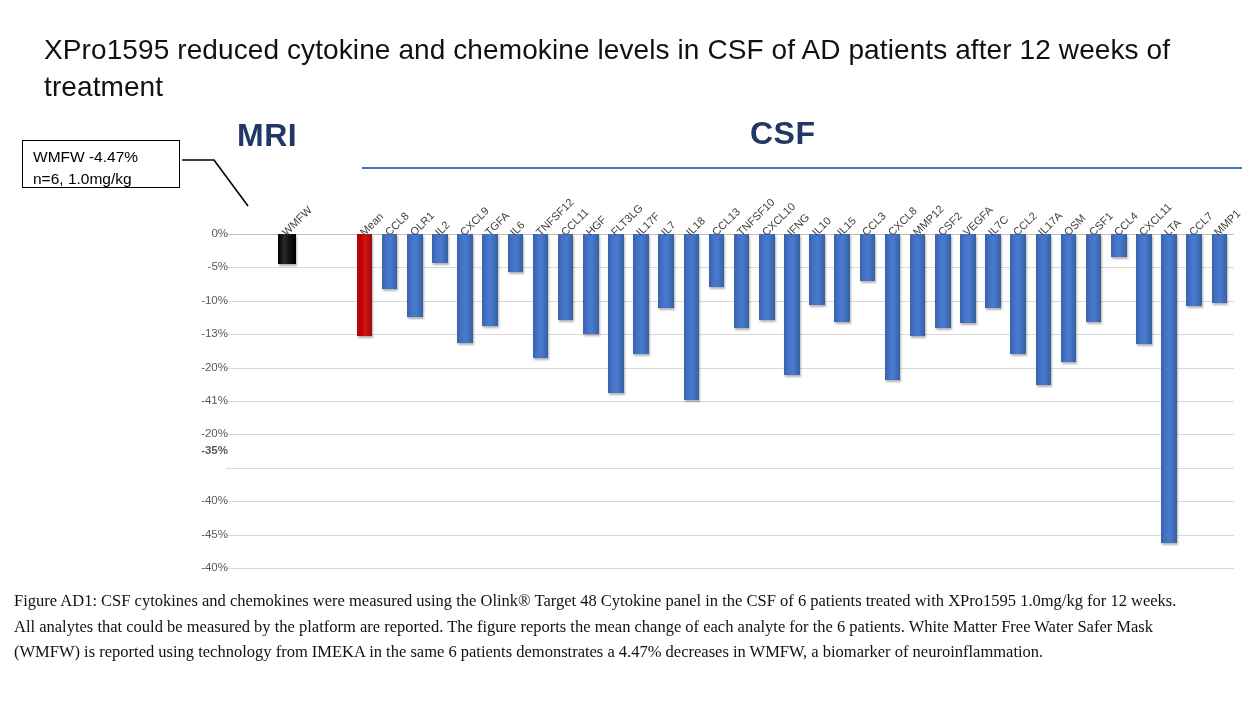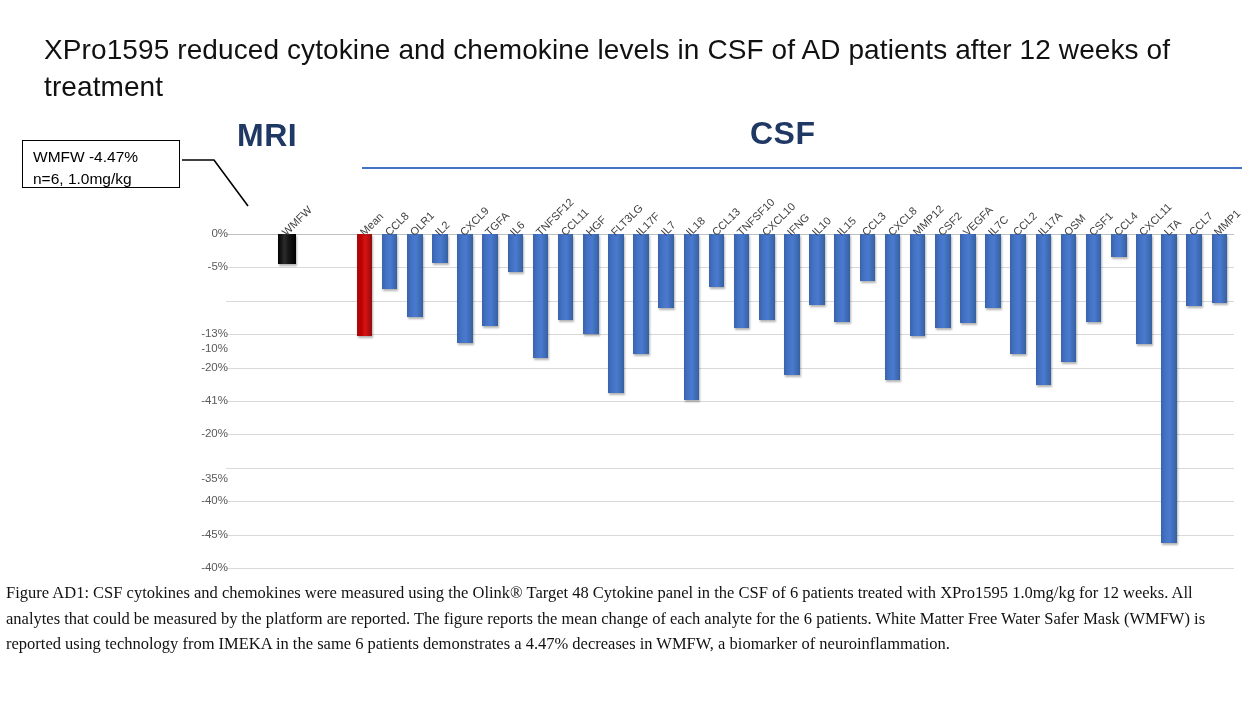--- a/index.html
+++ b/index.html
@@ -73,21 +73,21 @@
     transform-origin:left bottom;
     transform:rotate(-45deg);
   }
 
   
   .caption{
     position:absolute;left:6px;top:580px;width:1200px;
     font-size:16.5px;line-height:1.56;color:#111;
     font-family:"Liberation Serif", serif;
   }
-  .caption p{margin:0;}
+  .caption p{margin:8px;}
 </style>
 </head>
 <body>
 
 <div class="slide-title">XPro1595 reduced cytokine and chemokine levels in CSF of AD patients after 12 weeks of treatment</div>
 
 <div class="callout">
   <div>WMFW -4.47%</div>
   <div>n=6, 1.0mg/kg</div>
 </div>
@@ -109,26 +109,26 @@
       <div class="grid-line" style="top: 167px;"></div>
       <div class="grid-line" style="top: 200.4px;"></div>
       <div class="grid-line" style="top: 233.8px;"></div>
       <div class="grid-line" style="top: 267.2px;"></div>
       <div class="grid-line" style="top: 300.6px;"></div>
       <div class="grid-line" style="top: 334px;"></div>
     </div>
   <div class="yticks">
       <div class="ytick" style="top: 0px;">0%</div>
       <div class="ytick" style="top: 33.4px;">-5%</div>
-      <div class="ytick" style="top: 66.8px; margin-top: 48px;">-10%</div>
+      <div class="ytick" style="top: 66.8px;">-10%</div>
       <div class="ytick" style="top: 100.2px;">-13%</div>
       <div class="ytick" style="top: 133.6px;">-20%</div>
       <div class="ytick" style="top: 167px;">-41%</div>
       <div class="ytick" style="top: 200.4px;">-20%</div>
-      <div class="ytick" style="top: 245px;">-35%</div>
+      <div class="ytick" style="top: 217px; font-weight: bold;">-35%</div>
       <div class="ytick" style="top: 267.2px;">-40%</div>
       <div class="ytick" style="top: 300.6px;">-45%</div>
       <div class="ytick" style="top: 334px;">-40%</div>
     </div>
   <div class="bars">
       <div class="bar black" title="WMFW -4.47%" style="left: 52px; width: 18px; height: 29.8596px;"></div>
       <div class="bar red" title="Mean -15.2%" style="left: 130.777px; width: 15.5886px; height: 101.536px;"></div>
       <div class="bar" title="CCL8 -8.3%" style="left: 155.92px; width: 15.5886px; height: 55.444px;"></div>
       <div class="bar" title="OLR1 -12.4%" style="left: 181.063px; width: 15.5886px; height: 82.832px;"></div>
       <div class="bar" title="IL2 -4.4%" style="left: 206.206px; width: 15.5886px; height: 29.392px;"></div>

